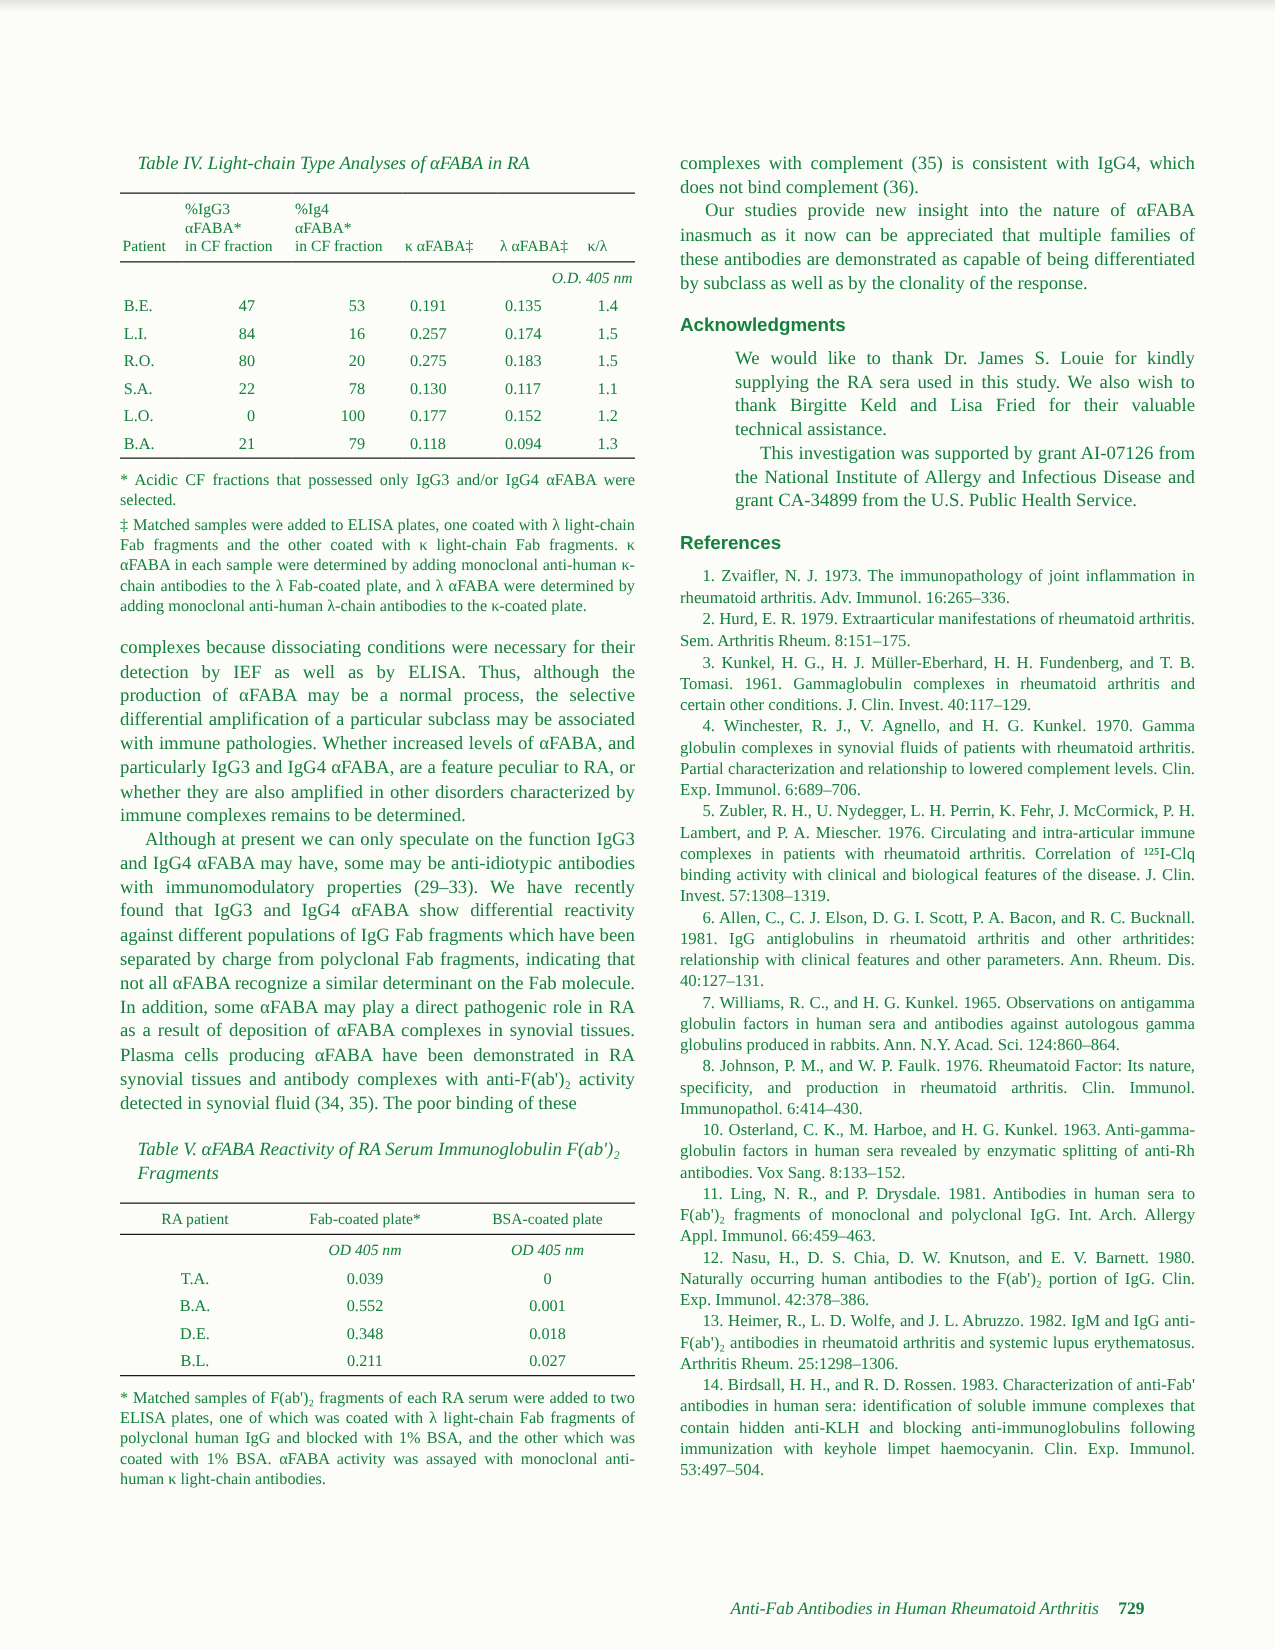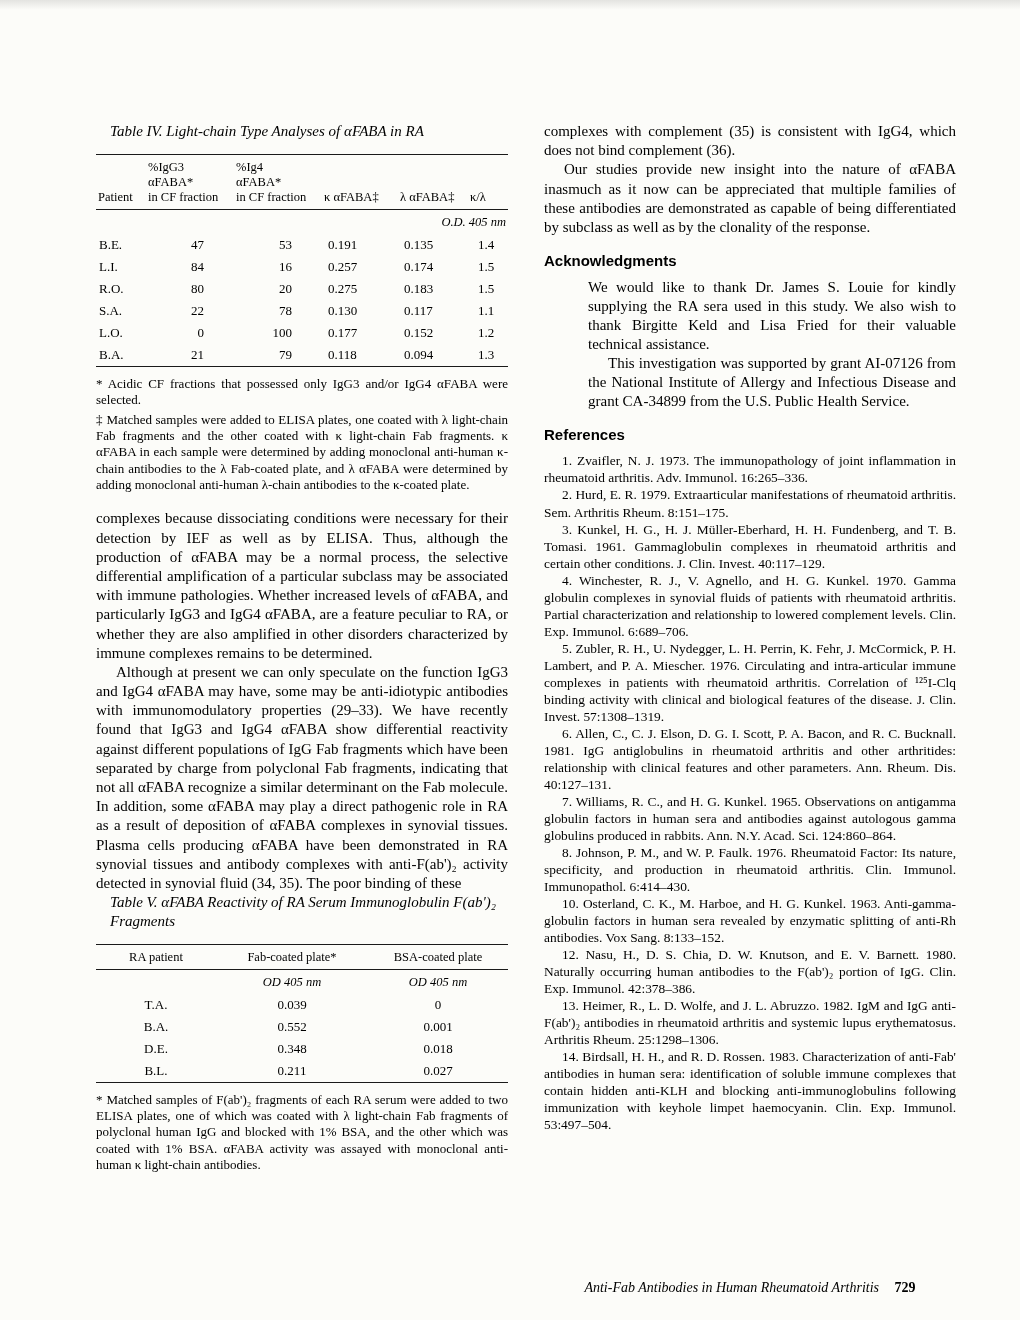--- a/index.html
+++ b/index.html
@@ -1,19 +1,19 @@
 <!DOCTYPE html>
 <html><head>
 <meta charset="utf-8">
 <style>
   * { margin:0; padding:0; box-sizing:border-box; }
   html,body { background:#e9e9e6; }
   .page {
     width:1020px; height:1320px; margin:0 auto; position:relative;
-    background:#fcfcf9; color:#000000; overflow:hidden;
+    background:#fcfcf9; color:#15803d; overflow:hidden;
     font-family:"Liberation Serif", serif;
     padding:122px 64px 0 96px;
   }
   .scan-edge { position:absolute; top:0; left:0; width:100%; height:10px;
     background:linear-gradient(#e3e3e0, #fcfcf9); }
   .columns { display:flex; gap:36px; }
   .col { width:412px; }
 
   
   .para-block p { font-size:15px; line-height:1.28; text-align:justify; }
@@ -37,21 +37,21 @@
 
   .t5 th { text-align:center; }
   .t5 td { text-align:center; }
   .t5 th:first-child { text-align:center; }
 
   .footnotes { margin-top:9px; }
   .footnotes p { font-size:13px; line-height:1.26; text-align:justify; }
   .footnotes p + p { margin-top:3px; }
 
   .table-block { margin-bottom:16px; }
-  .body-after { margin-top:15px; }
+  .body-after { margin-top:15px; margin-bottom:18px; }
 
   
   .sect-heading { font-family:"Liberation Sans", sans-serif; font-weight:bold;
                   font-size:15px; margin:15px 0 9px 0; }
 
   
   .ack p { font-size:15px; line-height:1.27; text-align:justify;margin-left:44px; }
   .ack p + p { text-indent:20px; }
   .refs p { font-size:13.4px; line-height:1.27; text-align:justify; text-indent:18px; }
 
@@ -265,20 +265,21 @@
 
           <p>6. Allen, C., C. J. Elson, D. G. I. Scott, P. A. Bacon, and R. C. Bucknall. 1981. IgG antiglobulins in rheumatoid arthritis and other arthritides: relationship with clinical features and other parameters. Ann. Rheum. Dis. 40:127–131.</p>
 
           <p>7. Williams, R. C., and H. G. Kunkel. 1965. Observations on antigamma globulin factors in human sera and antibodies against autologous gamma globulins produced in rabbits. Ann. N.Y. Acad. Sci. 124:860–864.</p>
 
           <p>8. Johnson, P. M., and W. P. Faulk. 1976. Rheumatoid Factor: Its nature, specificity, and production in rheumatoid arthritis. Clin. Immunol. Immunopathol. 6:414–430.</p>
 
 
           <p>10. Osterland, C. K., M. Harboe, and H. G. Kunkel. 1963. Anti-gamma-globulin factors in human sera revealed by enzymatic splitting of anti-Rh antibodies. Vox Sang. 8:133–152.</p>
 
+          <p>11. Ling, N. R., and P. Drysdale. 1981. Antibodies in human sera to F(ab')₂ fragments of monoclonal and polyclonal IgG. Int. Arch. Allergy Appl. Immunol. 66:459–463.</p>
 
           <p>12. Nasu, H., D. S. Chia, D. W. Knutson, and E. V. Barnett. 1980. Naturally occurring human antibodies to the F(ab')₂ portion of IgG. Clin. Exp. Immunol. 42:378–386.</p>
 
           <p>13. Heimer, R., L. D. Wolfe, and J. L. Abruzzo. 1982. IgM and IgG anti-F(ab')₂ antibodies in rheumatoid arthritis and systemic lupus erythematosus. Arthritis Rheum. 25:1298–1306.</p>
 
           <p>14. Birdsall, H. H., and R. D. Rossen. 1983. Characterization of anti-Fab' antibodies in human sera: identification of soluble immune complexes that contain hidden anti-KLH and blocking anti-immunoglobulins following immunization with keyhole limpet haemocyanin. Clin. Exp. Immunol. 53:497–504.</p>
         </div>
 
     </div>
   </div>

